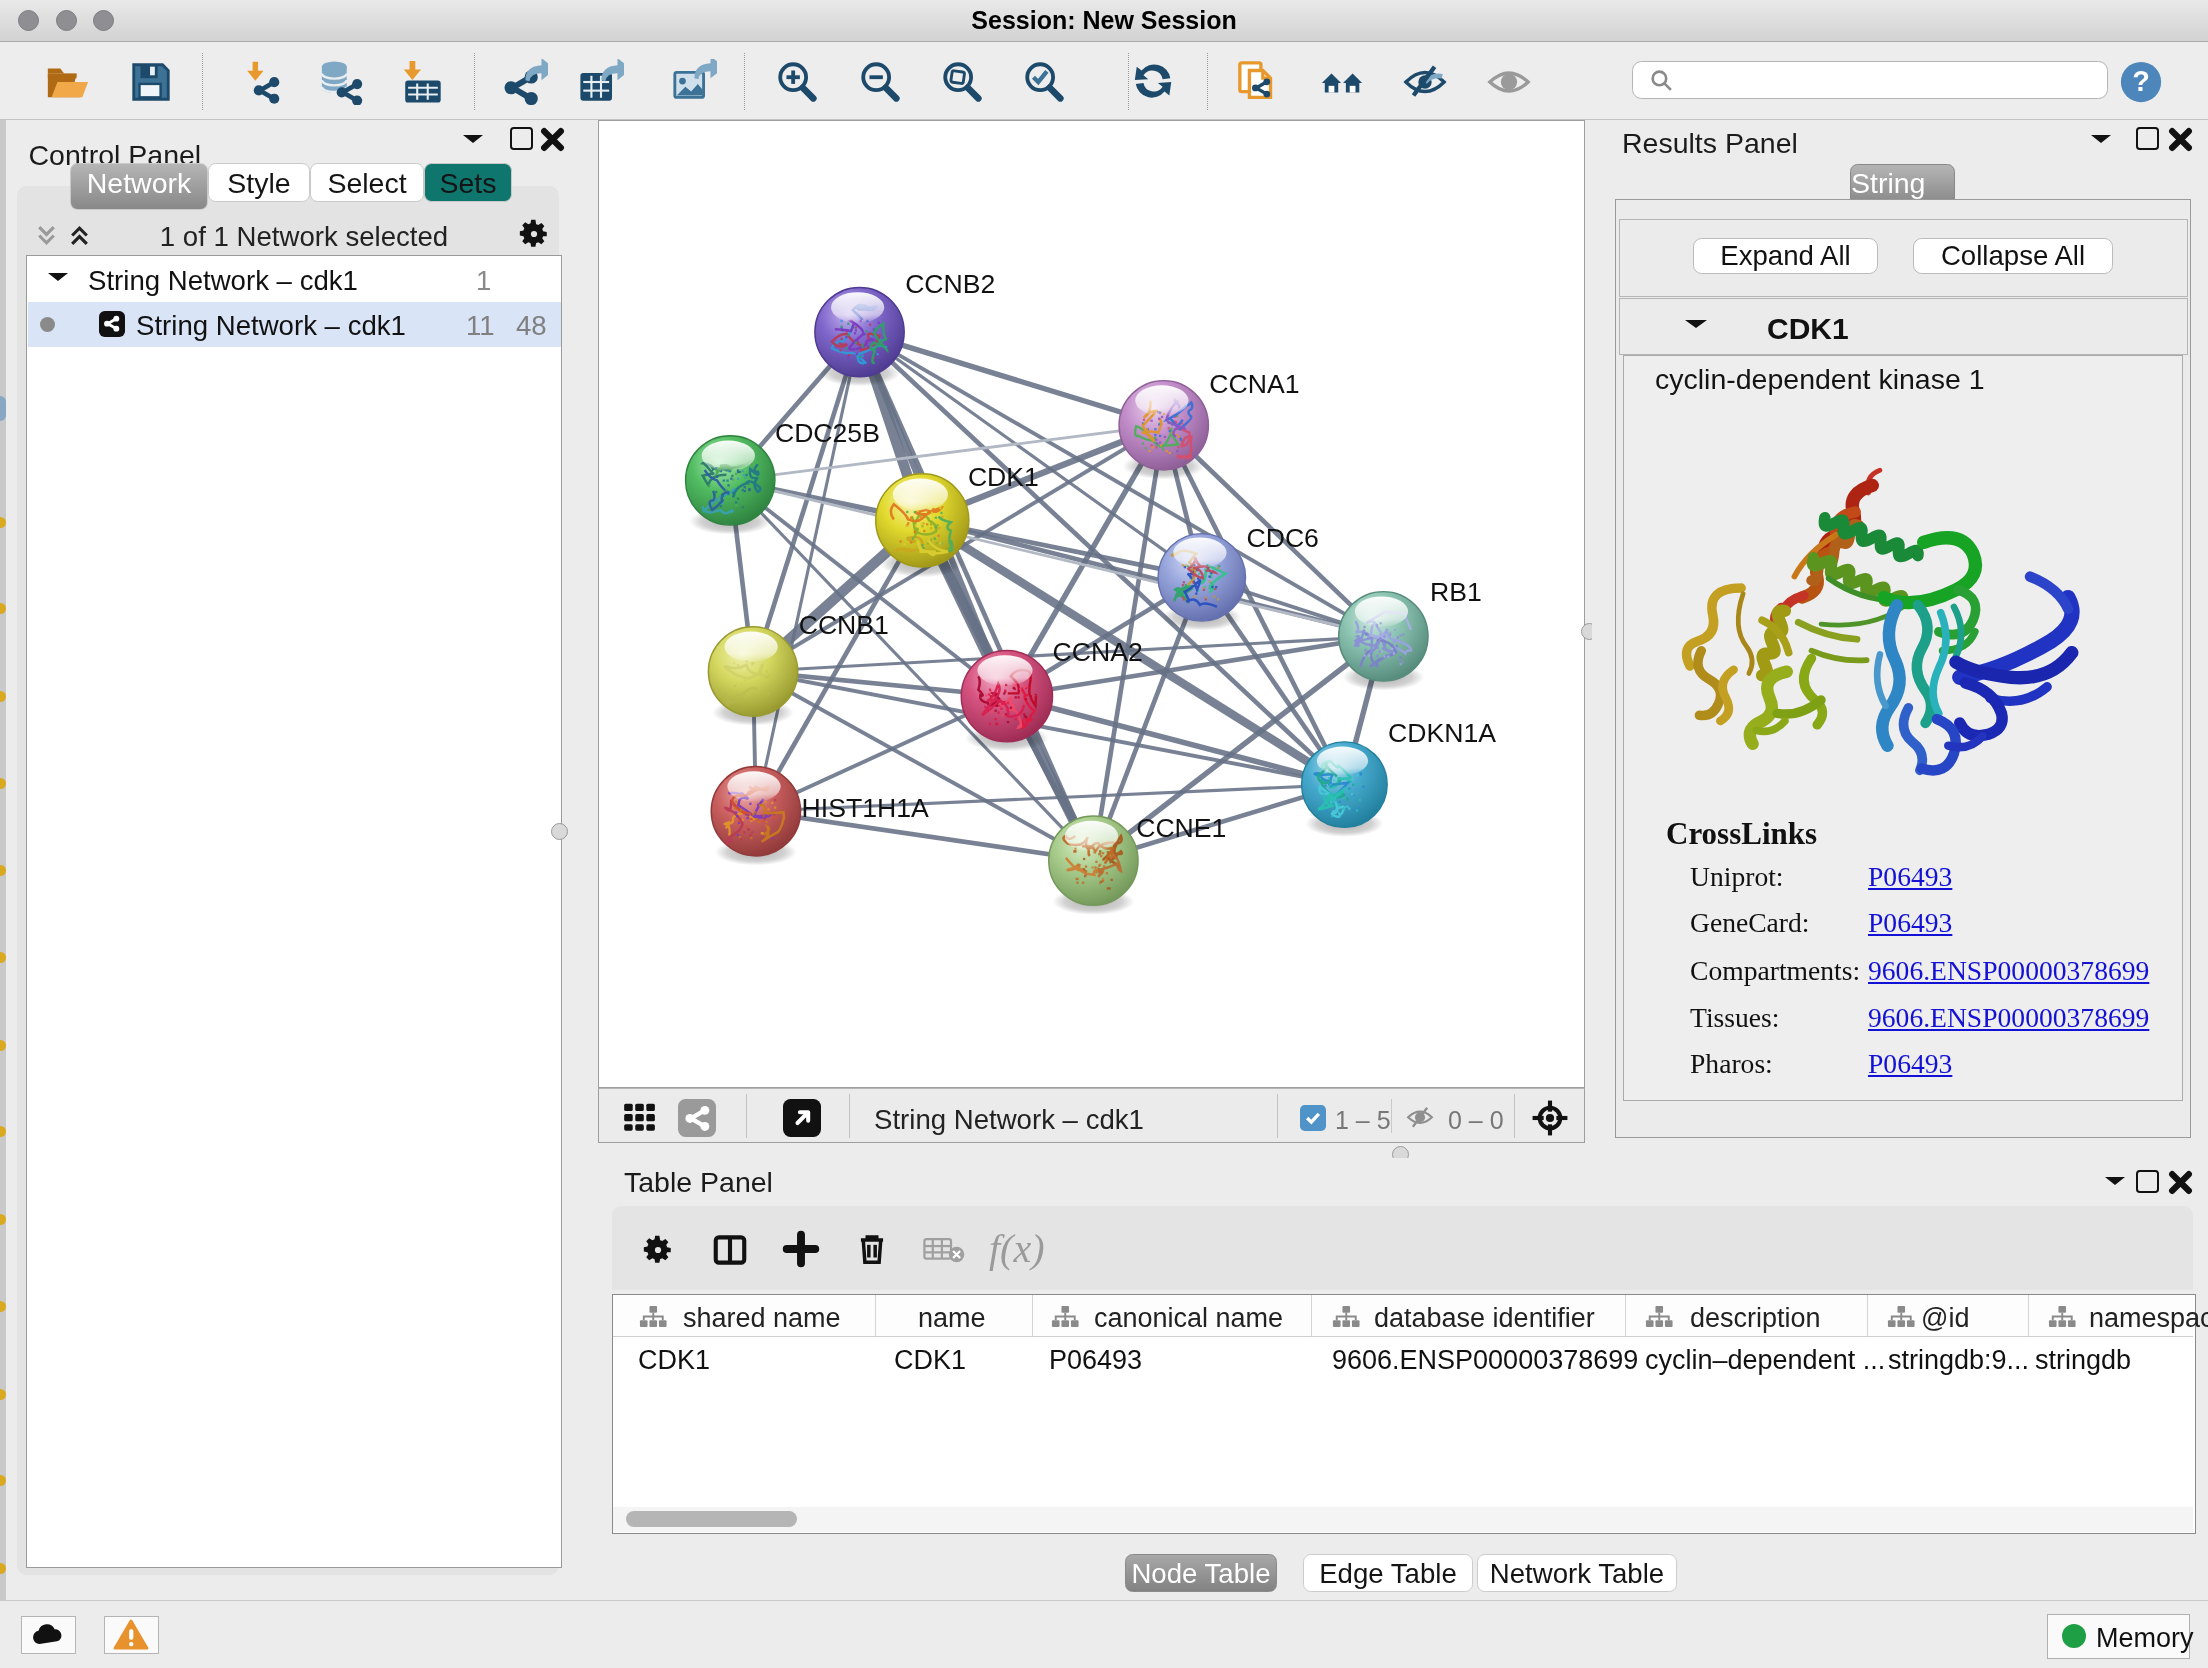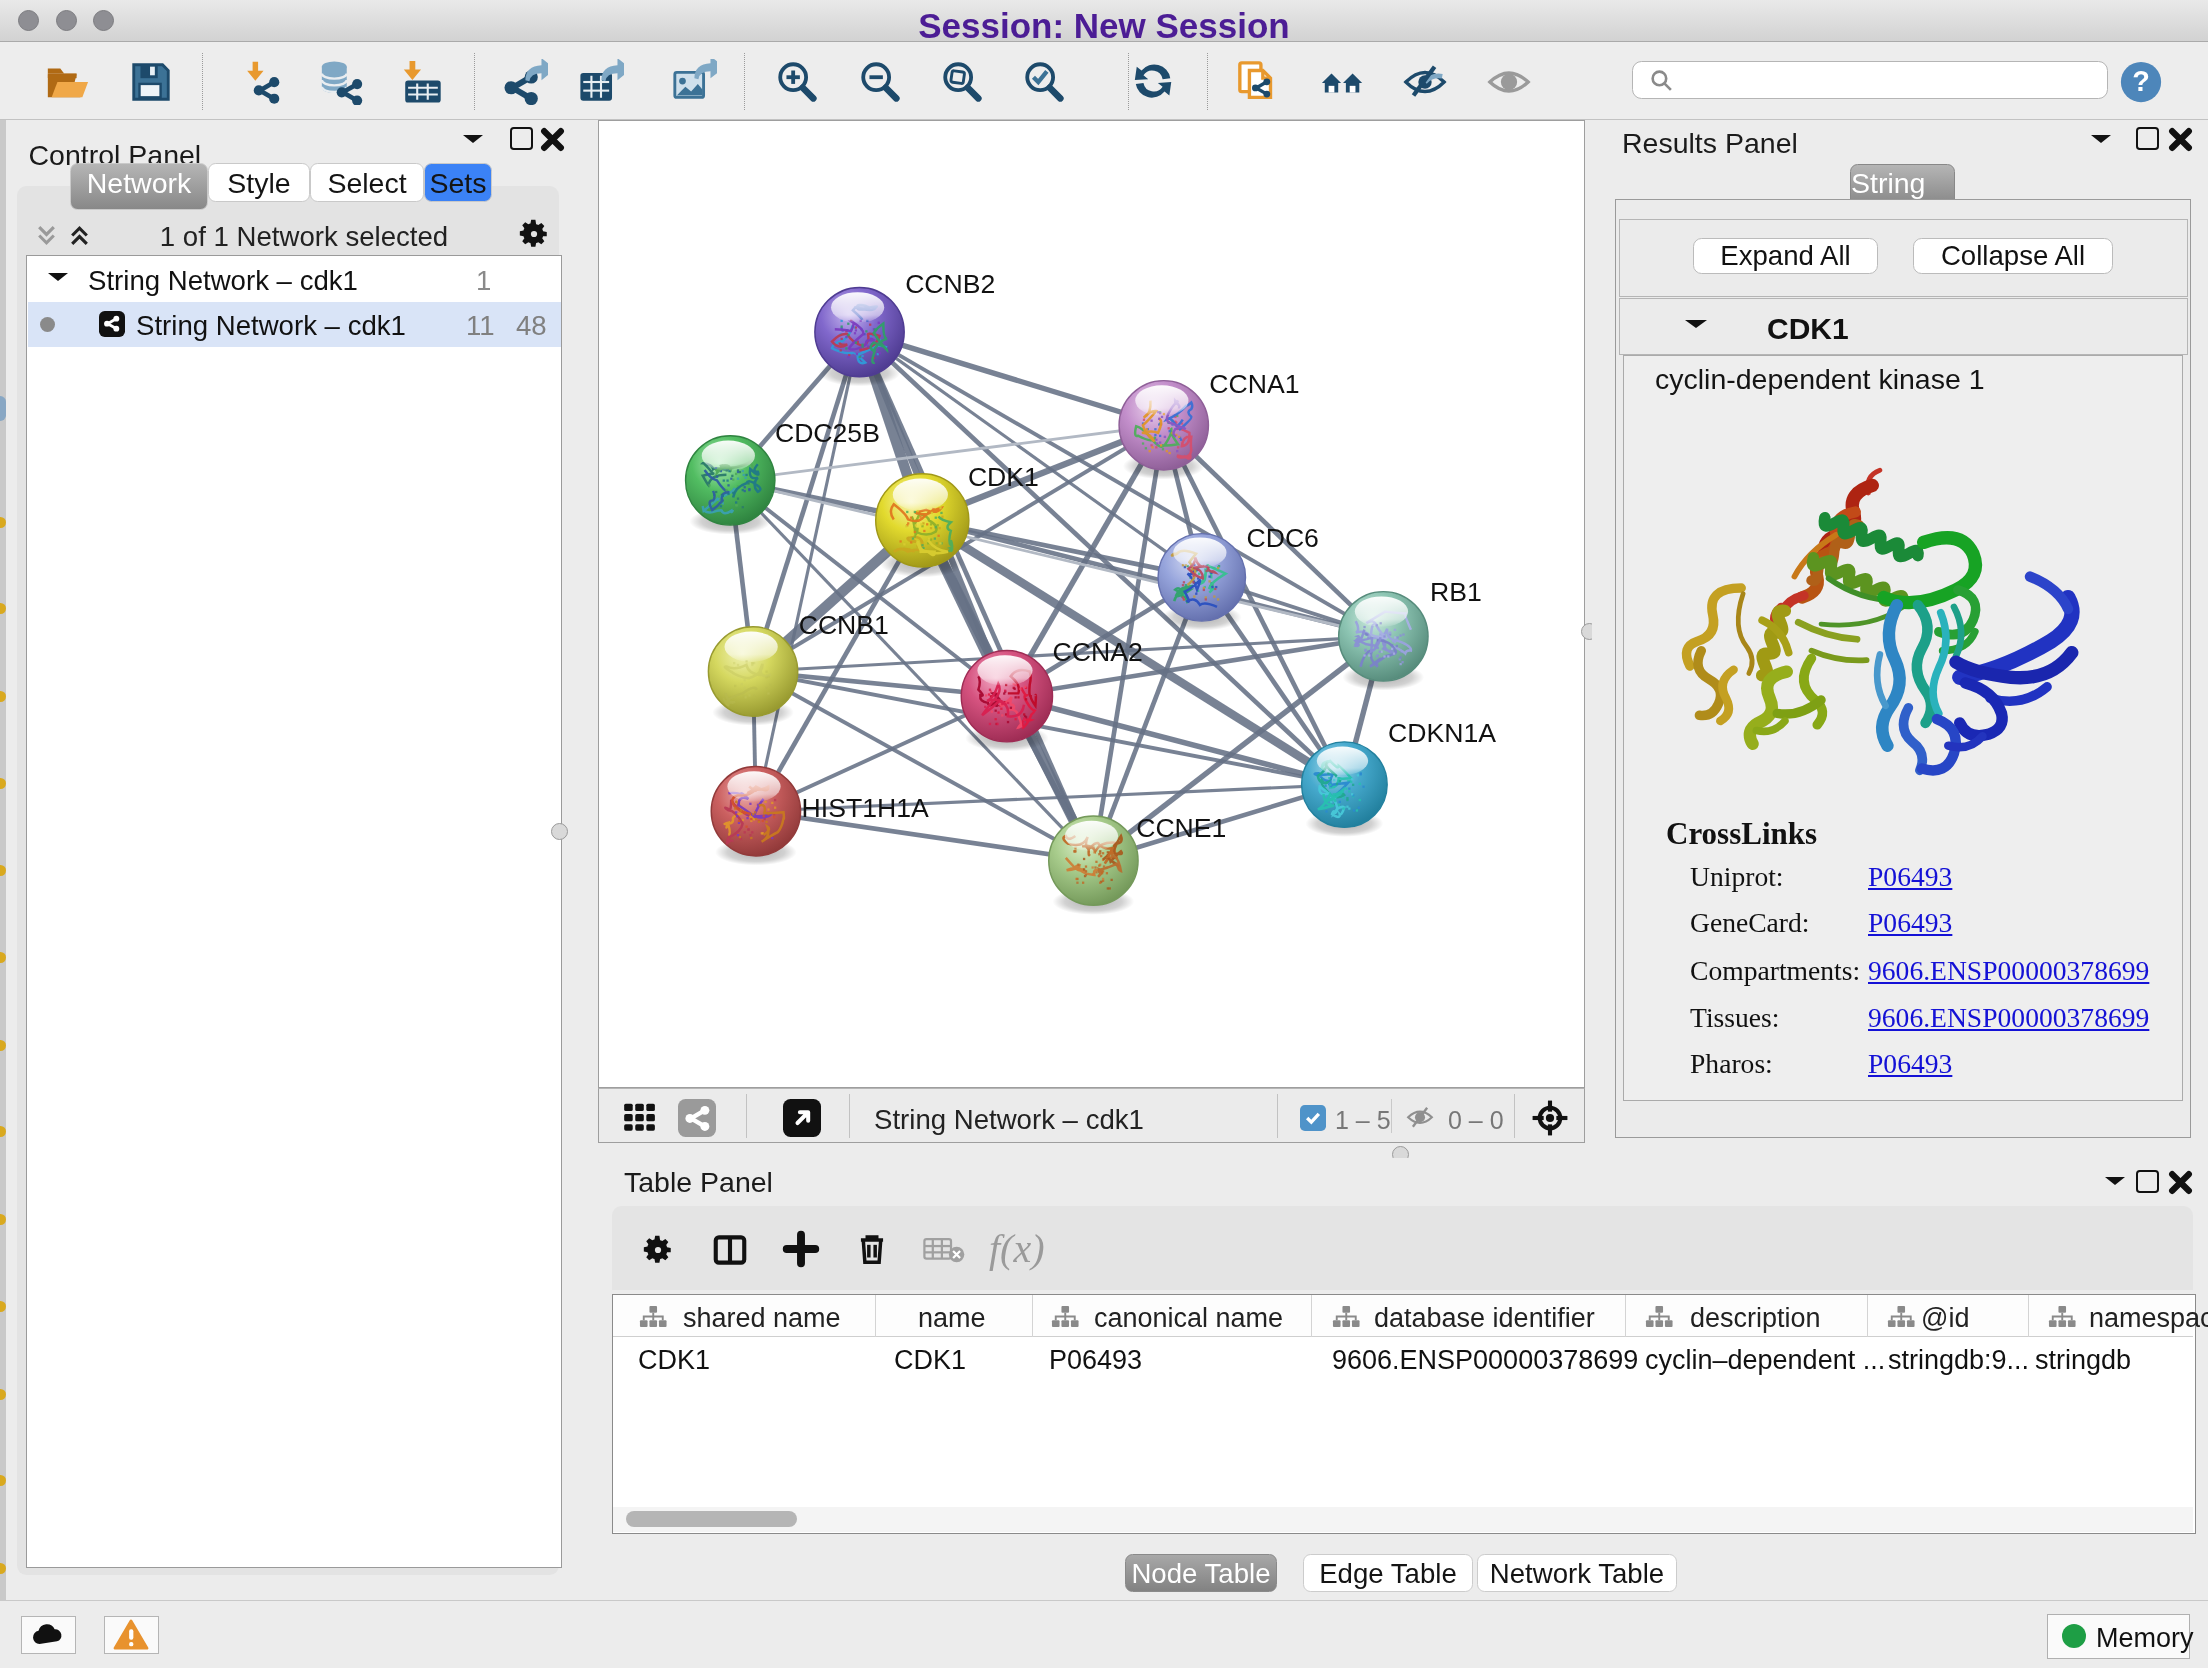--- a/index.html
+++ b/index.html
@@ -1,17 +1,17 @@
 <!DOCTYPE html>
 <html style="font-size:15px"><head><meta charset="utf-8"><style>*{margin:0;padding:0;box-sizing:border-box}body{width:2208px;height:1668px;font-family:"Liberation Sans",sans-serif;background:#ececec;position:relative;overflow:hidden}.abs{position:absolute}</style></head><body>
 <div class="abs" style="left:0;top:0;width:2208px;height:42px;background:linear-gradient(#e9e9e9,#d2d2d2);border-bottom:1.9px solid #aaa"></div>
 <div class="abs" style="left:18px;top:9.5px;width:21px;height:21px;border-radius:50%;background:#8e8e93;border:1px solid #7c7c80"></div>
 <div class="abs" style="left:56px;top:9.5px;width:21px;height:21px;border-radius:50%;background:#8e8e93;border:1px solid #7c7c80"></div>
 <div class="abs" style="left:93px;top:9.5px;width:21px;height:21px;border-radius:50%;background:#8e8e93;border:1px solid #7c7c80"></div>
-<div class="abs" style="left:0;top:5.7px;width:2208px;text-align:center;font-size:35px;font-weight:700;color:#4c1d95">Session: New Session</div>
+<div class="abs" style="left:0;top:5.7px;width:2208px;text-align:center;font-size:25px;font-weight:700;color:#000000">Session: New Session</div>
 <div class="abs" style="left:0;top:42px;width:2208px;height:78px;background:#ededed;border-bottom:1.9px solid #c2c2c2"></div>
 <div style="position:absolute;left:202px;top:53px;height:57px;border-left:1.9px dotted #9a9a9a"></div>
 <div style="position:absolute;left:474px;top:53px;height:57px;border-left:1.9px dotted #9a9a9a"></div>
 <div style="position:absolute;left:744px;top:53px;height:57px;border-left:1.9px dotted #9a9a9a"></div>
 <div style="position:absolute;left:1128px;top:53px;height:57px;border-left:1.9px dotted #9a9a9a"></div>
 <div style="position:absolute;left:1207px;top:53px;height:57px;border-left:1.9px dotted #9a9a9a"></div>
 <svg style="position:absolute;left:44px;top:59px" width="46" height="46" viewBox="0 0 48 48">
     <path d="M4 10 h13 l4 5 h-17z" fill="#b06a14"></path>
     <path d="M4 15 h30 v5 h-30z" fill="#b06a14"></path>
     <path d="M4 40 L4 16 h30 l-2 8 h10 L38 40 Z" fill="#b06a14"></path>
@@ -184,21 +184,21 @@
 <div class="abs" style="left:28.5px;top:139px;font-size:28.5px;color:#1b1b1b">Control Panel</div>
 <div style="position:absolute;left:463px;top:135px;width:0;height:0;border-left:10.5px solid transparent;border-right:10.5px solid transparent;border-top:8.6px solid #111"></div>
 <div style="position:absolute;left:510px;top:127px;width:23px;height:23px;border:2.9px solid #111;border-radius:3.8px"></div>
 <svg style="position:absolute;left:540px;top:127px" width="25" height="25" viewBox="0 0 24 24">
     <path d="M4 4 L20 20 M20 4 L4 20" stroke="#111" stroke-width="6" stroke-linecap="round" fill="none"></path>
   </svg>
 <div class="abs" style="left:17px;top:186px;width:542px;height:1389px;background:#e3e3e3;border-radius:9.5px"></div>
 <div class="abs" style="left:70px;top:163px;width:138px;height:47px;background:linear-gradient(#b5b5b5,#888);color:#fff;border-radius:7.6px;border:1px solid #c9c9c9;font-size:28.5px;text-align:center;line-height:39px">Network</div>
 <div class="abs" style="left:208px;top:163px;width:102px;height:39px;background:#fff;color:#141414;border-radius:7.6px;border:1px solid #c9c9c9;font-size:28.5px;text-align:center;line-height:39px">Style</div>
 <div class="abs" style="left:310px;top:163px;width:114px;height:39px;background:#fff;color:#141414;border-radius:7.6px;border:1px solid #c9c9c9;font-size:28.5px;text-align:center;line-height:39px">Select</div>
-<div class="abs" style="left:424px;top:163px;width:68px;height:39px;background:#3b82f6;color:#141414;border-radius:7.6px;border:1px solid #c9c9c9;font-size:28.5px;text-align:center;line-height:39px">Sets</div>
+<div class="abs" style="left:424px;top:163px;width:88px;height:39px;background:#0f766e;color:#141414;border-radius:7.6px;border:1px solid #c9c9c9;font-size:28.5px;text-align:center;line-height:39px">Sets</div>
 <svg class="abs" style="left:34px;top:223px" width="25" height="25" viewBox="0 0 24 24">
     <g fill="none" stroke="#9a9a9a" stroke-width="3">
       <path d="M5 4 l7 7 7-7 M5 12 l7 7 7-7"></path>
     </g>
   </svg>
 <svg class="abs" style="left:67px;top:223px" width="25" height="25" viewBox="0 0 24 24">
     <g fill="none" stroke="#222" stroke-width="3">
       <path d="M5 20 l7-7 7 7 M5 12 l7-7 7 7"></path>
     </g>
   </svg>

